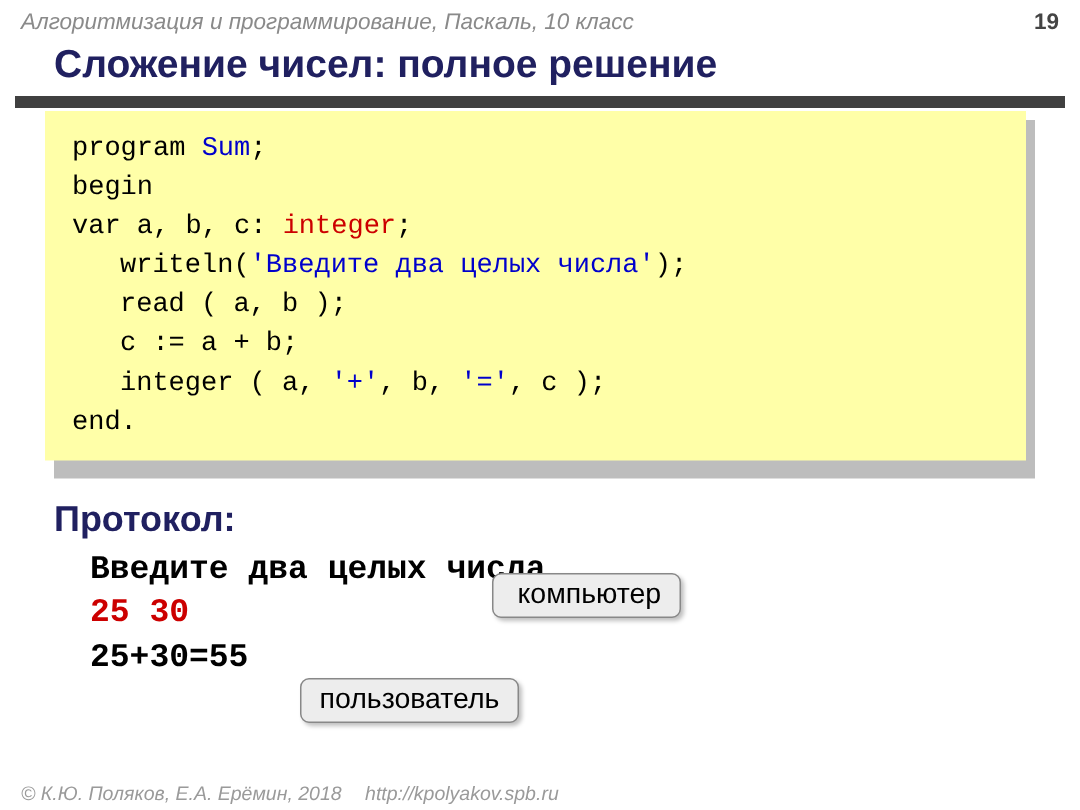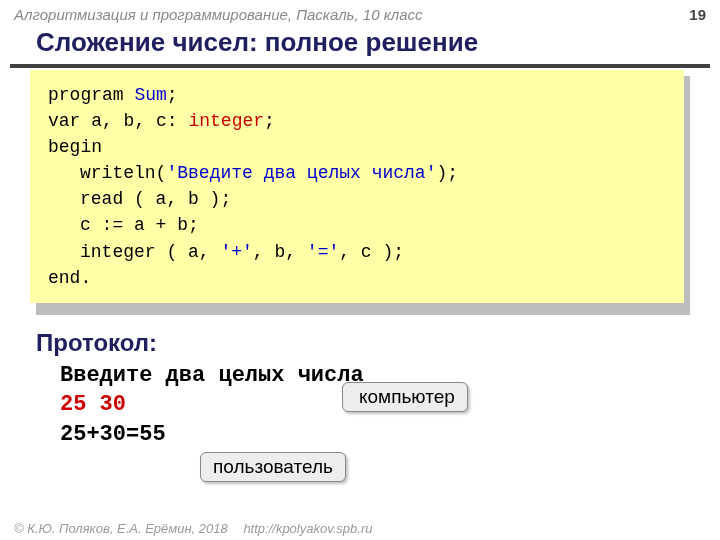--- a/index.html
+++ b/index.html
@@ -17,21 +17,21 @@
     padding: 6px 14px 2px 14px;
     display: flex;
     justify-content: space-between;
   }
   .page-num { font-weight: bold; font-style: normal; color: #444; }
   .title {
     color: #202060;
     font-size: 26px;
     font-weight: bold;
     padding: 2px 18px 6px 26px;
-    border-bottom: 4px solid #404040;
+    border-bottom: 8px solid #404040;
     margin: 0 10px 8px 10px;
   }
   .code-shadow {
     margin: 0 30px 0 36px;
     background: #bdbdbd;
     padding: 0 0 6px 0;
     position: relative;
   }
   .code-box {
     background: #ffffa8;
@@ -65,21 +65,21 @@
   .callout {
     position: absolute;
     background: #ededed;
     border: 1px solid #888;
     border-radius: 6px;
     padding: 3px 12px;
     font-size: 19px;
     color: #000;
     box-shadow: 2px 2px 3px rgba(0,0,0,0.25);
   }
-  .callout.computer { top: 382px; left: 342px; padding-left: 16px; }
+  .callout.computer { top: 382px; left: 328px; padding-left: 16px; }
   .callout.user { top: 452px; left: 200px; }
   .footer {
     position: absolute;
     bottom: 4px; left: 14px;
     color: #9a9a9a;
     font-style: italic;
     font-size: 13px;
   }
   .footer .url { margin-left: 12px; }
 </style>
@@ -89,22 +89,22 @@
 <div class="header">
   <span>Алгоритмизация и программирование, Паскаль, 10 класс</span>
   <span class="page-num">19</span>
 </div>
 
 <div class="title">Сложение чисел: полное решение</div>
 
 <div class="code-shadow">
   <div class="code-box">
     <div><span>program </span><span class="kw-blue">Sum</span><span>;</span></div>
+    <div><span>begin</span></div>
     <div><span>var a, b, c: </span><span class="kw-red">integer</span><span>;</span></div>
-    <div><span>begin</span></div>
     <div class="indent"><span>writeln(</span><span class="str">'Введите два целых числа'</span><span>);</span></div>
     <div class="indent"><span>read ( a, b );</span></div>
     <div class="indent"><span>c := a + b;</span></div>
     <div class="indent"><span>integer ( a, </span><span class="str">'+'</span><span>, b, </span><span class="str">'='</span><span>, c );</span></div>
     <div><span>end.</span></div>
   </div>
 </div>
 
 <div class="protocol-label">Протокол:</div>
 <div class="protocol">

